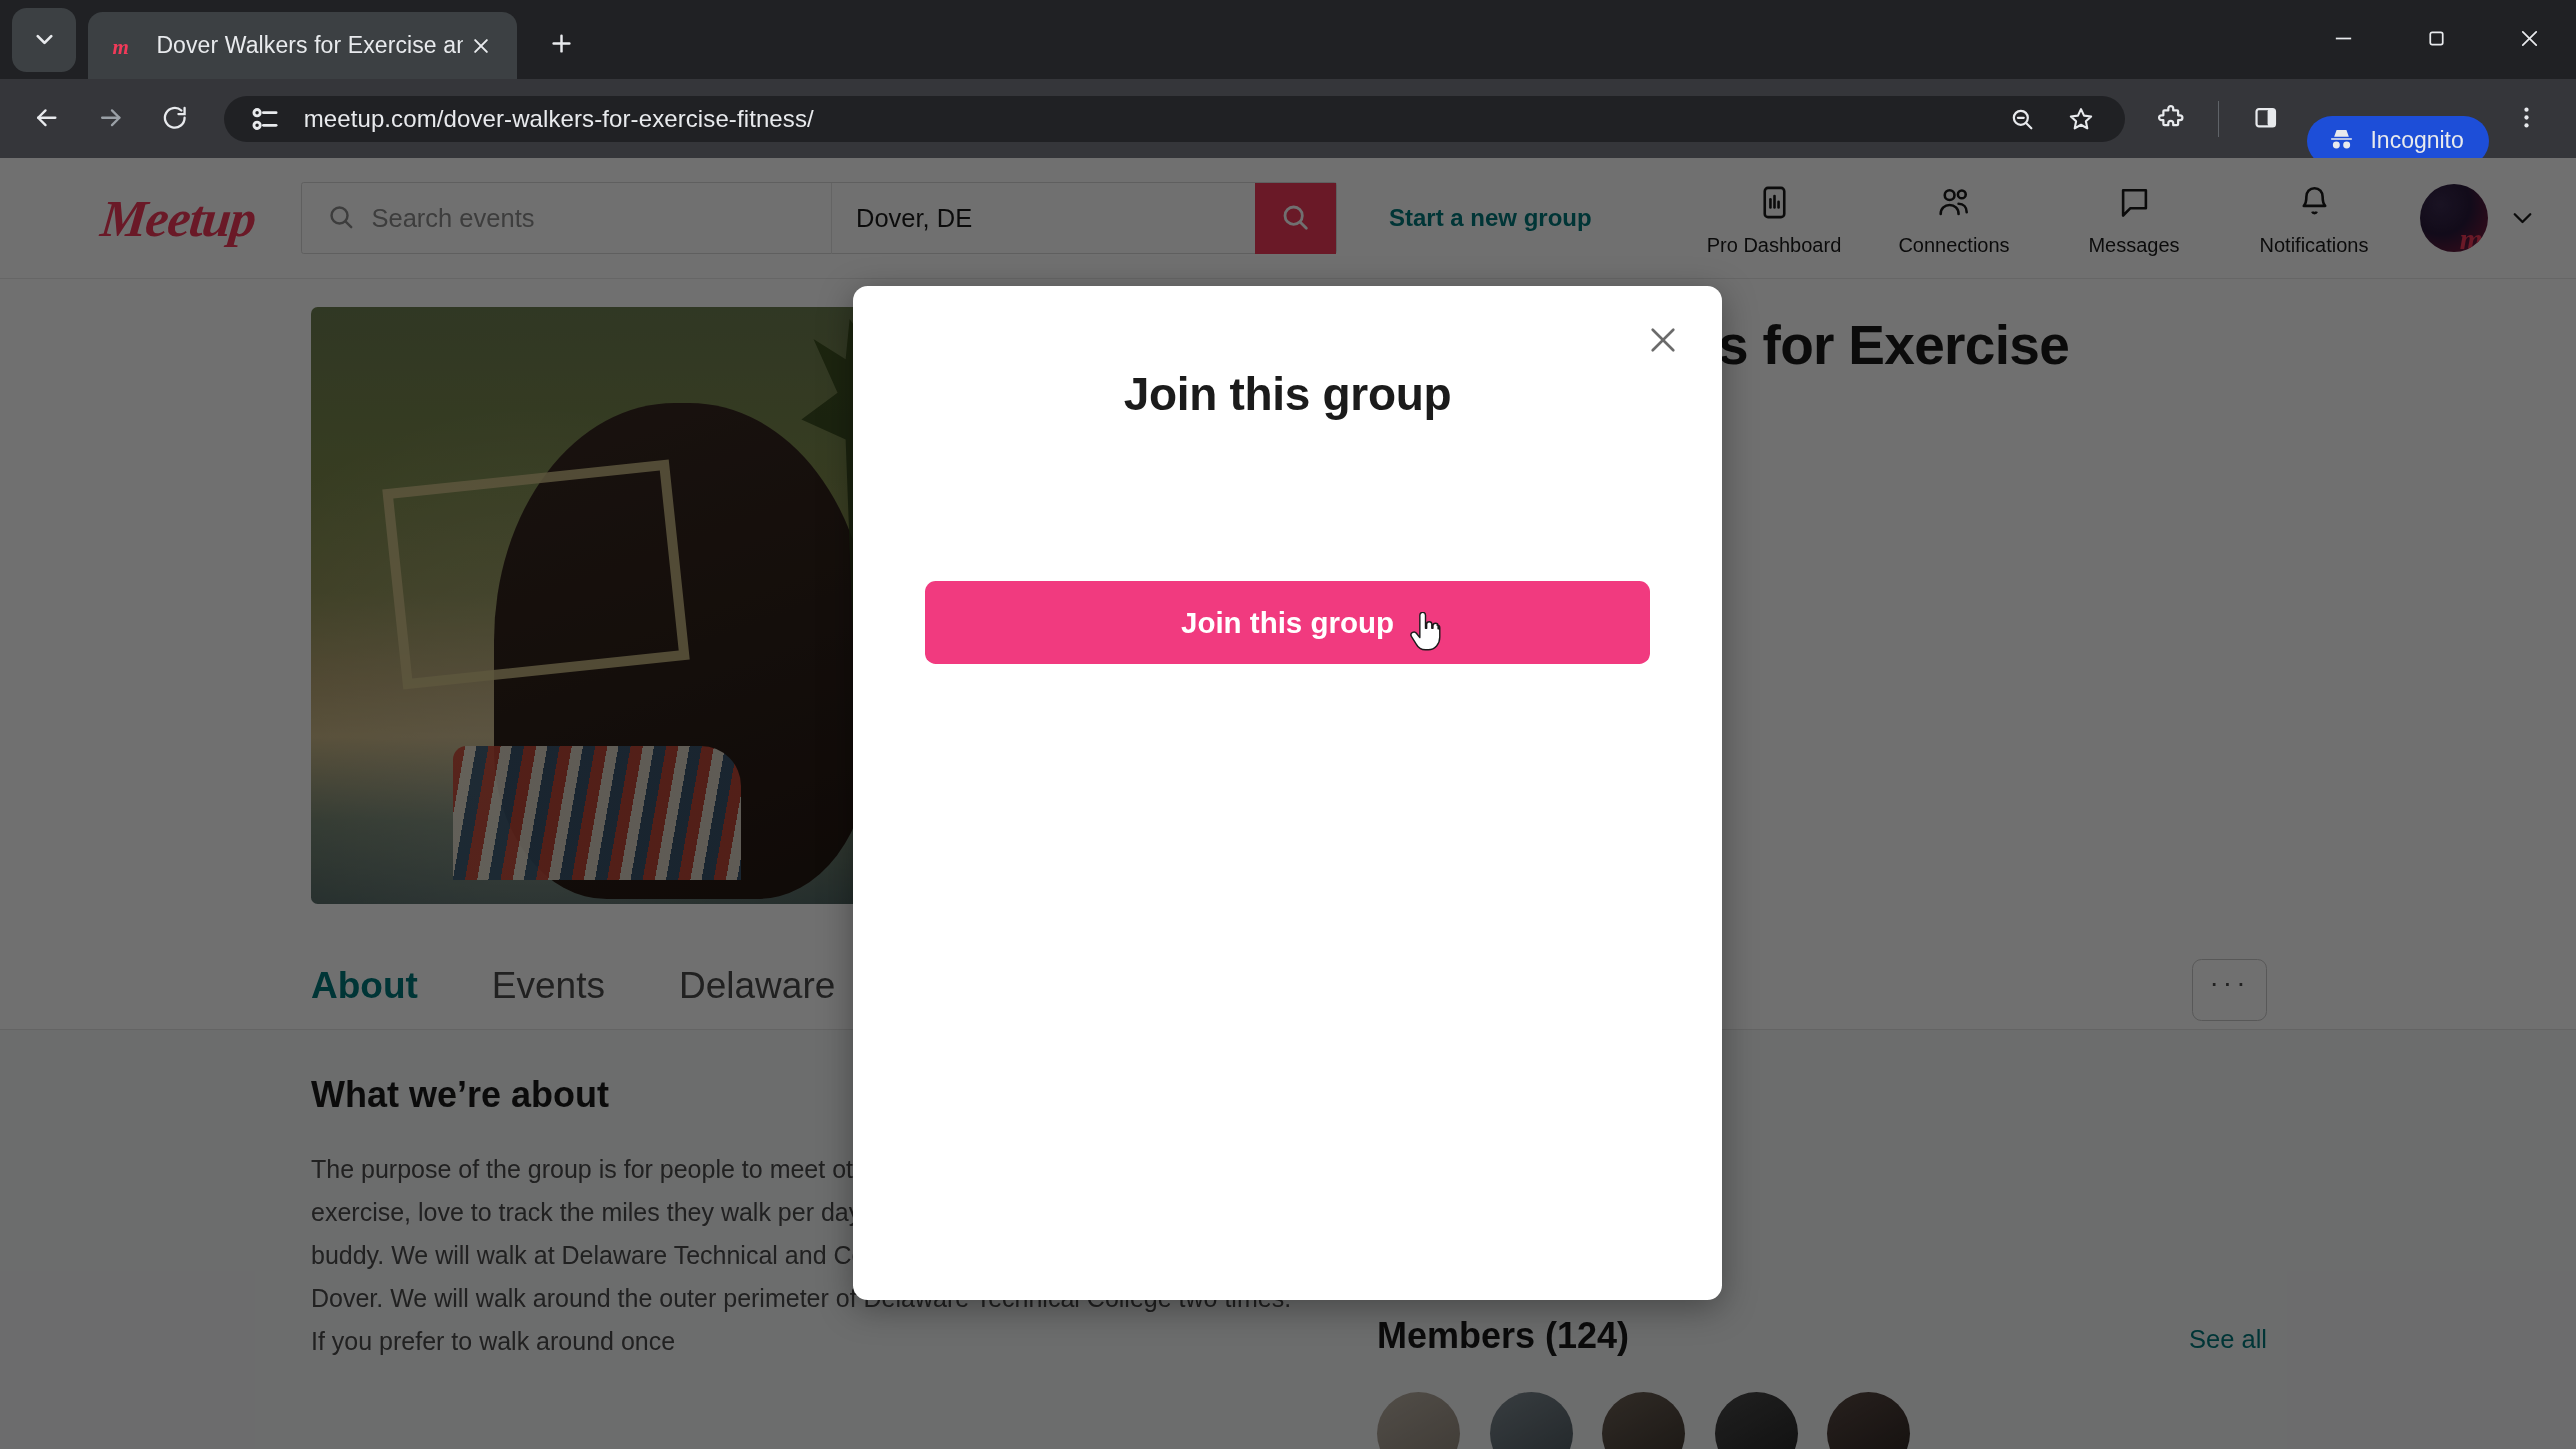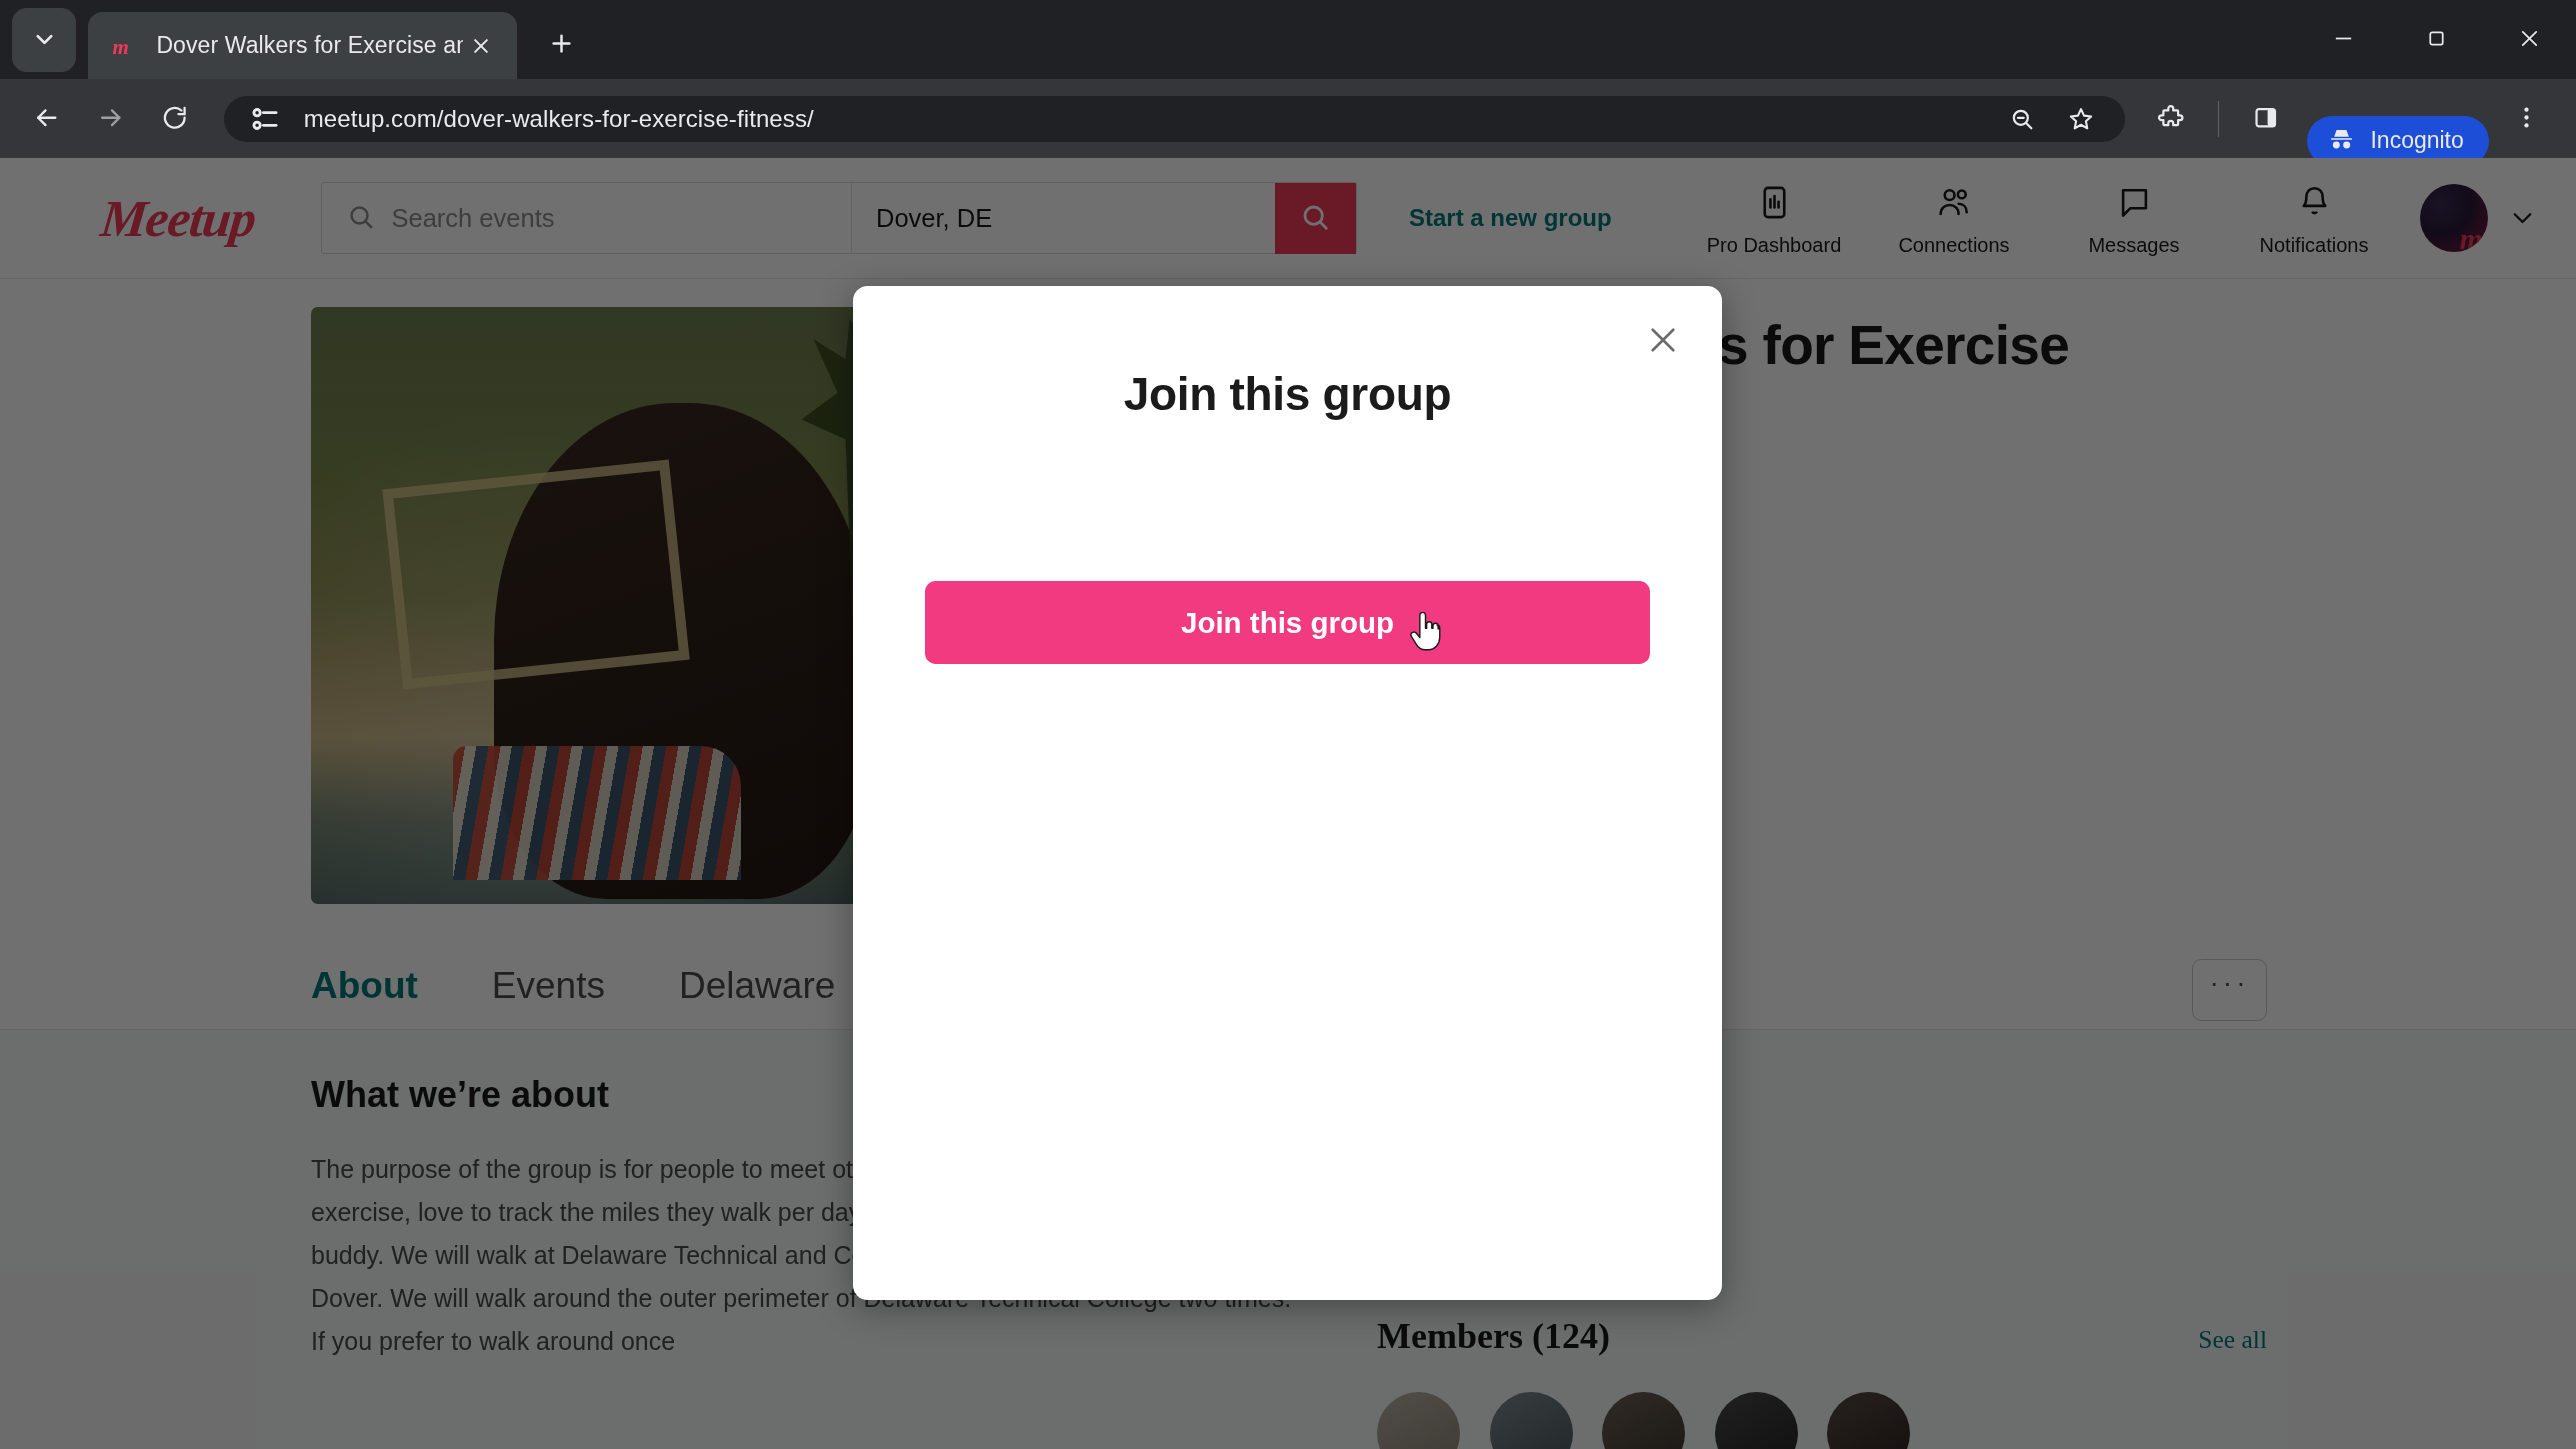--- a/index.html
+++ b/index.html
@@ -171,21 +171,20 @@
     flex: none;
     margin-right: 46px;
     transform: skewX(-6deg);
   }
   .search-wrap {
     display: flex; align-items: center;
     height: 72px;
     border: 0.7px solid #d8d8d8;
     border-radius: 2.7px;
     flex: none;
-    margin-left: 20px;
   }
   .search-field {
     width: 530px; height: 71px;
     display: flex; align-items: center;
     padding-left: 24px;
     border-right: 0.7px solid #e4e4e4;
   }
   .search-field svg { width: 29.5px; height: 29.5px; flex: none; margin-right: 16px; }
   .search-field .txt { color: #8c8c8c; font-size: 25.5px; }
   .loc-field {
@@ -349,21 +348,21 @@
   .org-card { display: flex; align-items: center; }
   .org-avatar {
     width: 86px; height: 86px; border-radius: 50%;
     background: linear-gradient(150deg, #8c7e6d, #4d4238);
     flex: none; margin-right: 24px;
   }
   .org-name { font-size: 27px; font-weight: 700; color: #1b1b1b; }
   .org-role { font-size: 23px; color: #00797c; margin-top: 6.7px; }
   .members-head {
     display: flex; align-items: baseline; justify-content: space-between;
-    margin-top: 81px; padding-right: 309px; font-family: Liberation Serif, serif;
+    margin-top: 81px; padding-right: 309px;
   }
   .members-title { font-size: 36px; font-weight: 800; color: #1b1b1b; }
   .see-all { font-size: 25.5px; color: #00797c; }
   .member-avatars { display: flex; gap: 29.5px; margin-top: 35px; }
   .m-av { width: 83px; height: 83px; border-radius: 50%; background: #cfcfcf; }
   .m-av:nth-child(1){ background: linear-gradient(150deg,#b9b0a4,#8d8377); }
   .m-av:nth-child(2){ background: linear-gradient(150deg,#7f8b92,#4a555c); }
   .m-av:nth-child(3){ background: linear-gradient(150deg,#6e6257,#3a322b); }
   .m-av:nth-child(4){ background: linear-gradient(150deg,#4a4a4a,#232323); }
   .m-av:nth-child(5){ background: linear-gradient(150deg,#5a4a44,#2b2320); }

